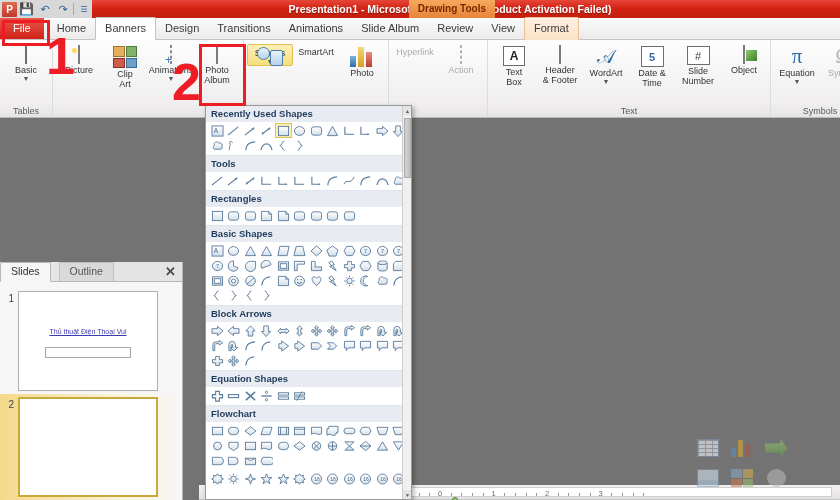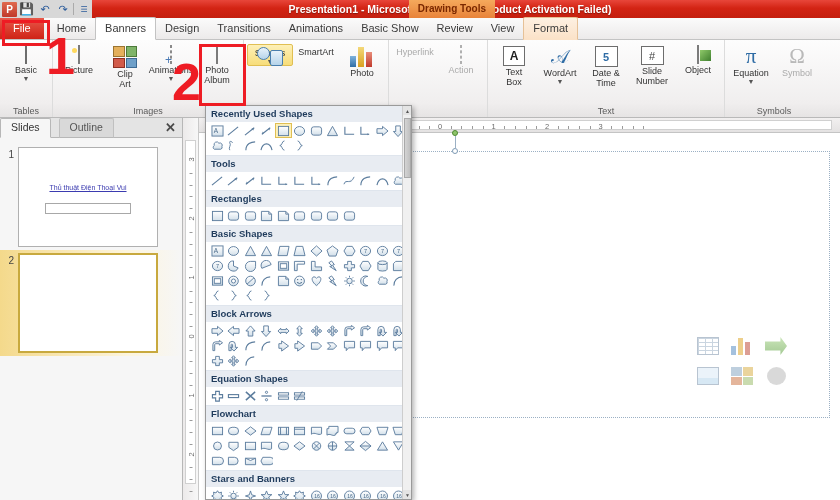--- a/index.html
+++ b/index.html
@@ -135,21 +135,21 @@
   
   .annot {
     position:absolute; font-family:"Liberation Sans",sans-serif; font-weight:bold;
     color:#ee1c24; z-index:40; line-height:1;
   }
   .annot-1 { left:46px; top:30px; font-size:52px; }
   .annot-2 { left:172px; top:56px; font-size:52px; }
   .redbox { position:absolute; border:3px solid #ee1c24; z-index:39; pointer-events:none; }
 
   
-  .workspace { position:absolute; top:118px; left:0; right:0; bottom:0; background:#737373; display:flex; }
+  .workspace { position:absolute; top:118px; left:0; right:0; bottom:0; background:#737373; display:flex;align-items:flex-end; }
 
   
   .leftpane { width:183px; background:#f6f6f6; border-right:1px solid #b7b7b7; display:flex; flex-direction:column; }
   .lp-tabs { height:20px; display:flex; align-items:flex-end; background:#e4e4e4;
     border-bottom:1px solid #b7b7b7; position:relative; }
   .lp-tab { font-size:10.5px; color:#333; padding:2px 10px 3px; line-height:13px; }
   .lp-tab.on { background:#f6f6f6; border:1px solid #b7b7b7; border-bottom:1px solid #f6f6f6;
     margin-bottom:-1px; border-radius:2px 2px 0 0; }
   .lp-tab.off { background:#d9d9d9; border:1px solid #c0c0c0; border-bottom:1px solid #b7b7b7;
     margin-bottom:-1px; border-radius:2px 2px 0 0; color:#555;margin-left:8px;}
@@ -255,21 +255,21 @@
     <div class="ctx-tab">Drawing Tools</div>
   </div>
 
   <div class="tabsrow">
     <div class="tab file">File</div>
     <div class="tab">Home</div>
     <div class="tab active-ins">Banners</div>
     <div class="tab">Design</div>
     <div class="tab">Transitions</div>
     <div class="tab">Animations</div>
-    <div class="tab">Basic Show</div>
+    <div class="tab">Slide Album</div>
     <div class="tab">Review</div>
     <div class="tab">View</div>
     <div class="tab format">Format</div>
   </div>
 
   <div class="ribbon">
 
     <div class="rgroup">
       <div class="rg-items">
         <div class="rbtn">
@@ -303,21 +303,20 @@
           <div class="ic"><span class="ic-screen"></span></div>
           <div class="lbl">Animations</div>
           <div class="car">▼</div>
         </div>
         <div class="rbtn">
           <div class="ic"><span class="ic-album"></span></div>
           <div class="lbl" style="white-space:pre-line;">Photo
 Album</div>
         </div>
       </div>
-      <div class="rg-label">Images</div>
     </div>
 
     <div class="rgroup">
       <div class="rg-items">
         <div class="rbtn hl">
           <div class="ic"><span class="ic-shapes"><i></i><i></i></span></div>
           <div class="lbl">Shapes</div>
           <div class="car">▼</div>
         </div>
         <div class="rbtn">
@@ -353,20 +352,25 @@
     </div>
 
     <div class="rgroup">
       <div class="rg-items">
         <div class="rbtn">
           <div class="ic">
               <span class="ic-textbox">A</span>
             </div>
           <div class="lbl" style="white-space:pre-line;">Text
 Box</div>
+        </div>
+        <div class="rbtn">
+          <div class="ic"><span class="ic-hf"></span></div>
+          <div class="lbl" style="white-space:pre-line;">Header
+&amp; Footer</div>
         </div>
         <div class="rbtn">
           <div class="ic">
               <span class="ic-wordart">𝒜</span>
             </div>
           <div class="lbl">WordArt</div>
           <div class="car">▼</div>
         </div>
         <div class="rbtn">
           <div class="ic">
@@ -2148,21 +2152,20 @@
               <defs>
                 <linearGradient id="g" x1="0" y1="0" x2="0" y2="1">
                   <stop offset="0%" stop-color="#ffffff"></stop>
                   <stop offset="100%" stop-color="#d3e0ea"></stop>
                 </linearGradient>
               </defs>
               <path d="M3,2.5 L11,2.5 A4,4 0 0 1 11,10.5 L3,10.5 L1,6.5 Z" stroke="#5b7c9d" fill="url(#g)" stroke-width="1"></path>
             </svg>
           </span>
         </div>
-        <div class="sm-head">Stars and Banners</div>
         <div class="sm-grid">
           <span class="sc">
             <svg width="13" height="12" viewBox="0 0 14 13">
               <defs>
                 <linearGradient id="g" x1="0" y1="0" x2="0" y2="1">
                   <stop offset="0%" stop-color="#ffffff"></stop>
                   <stop offset="100%" stop-color="#d3e0ea"></stop>
                 </linearGradient>
               </defs>
               <polygon points="7,0.8 8.6,3.2 11.3,2.3 10.9,5.1 13.3,6.5 10.9,7.9 11.3,10.7 8.6,9.8 7,12.2 5.4,9.8 2.7,10.7 3.1,7.9 0.7,6.5 3.1,5.1 2.7,2.3 5.4,3.2" stroke="#5b7c9d" fill="url(#g)" stroke-width="1"></polygon>

